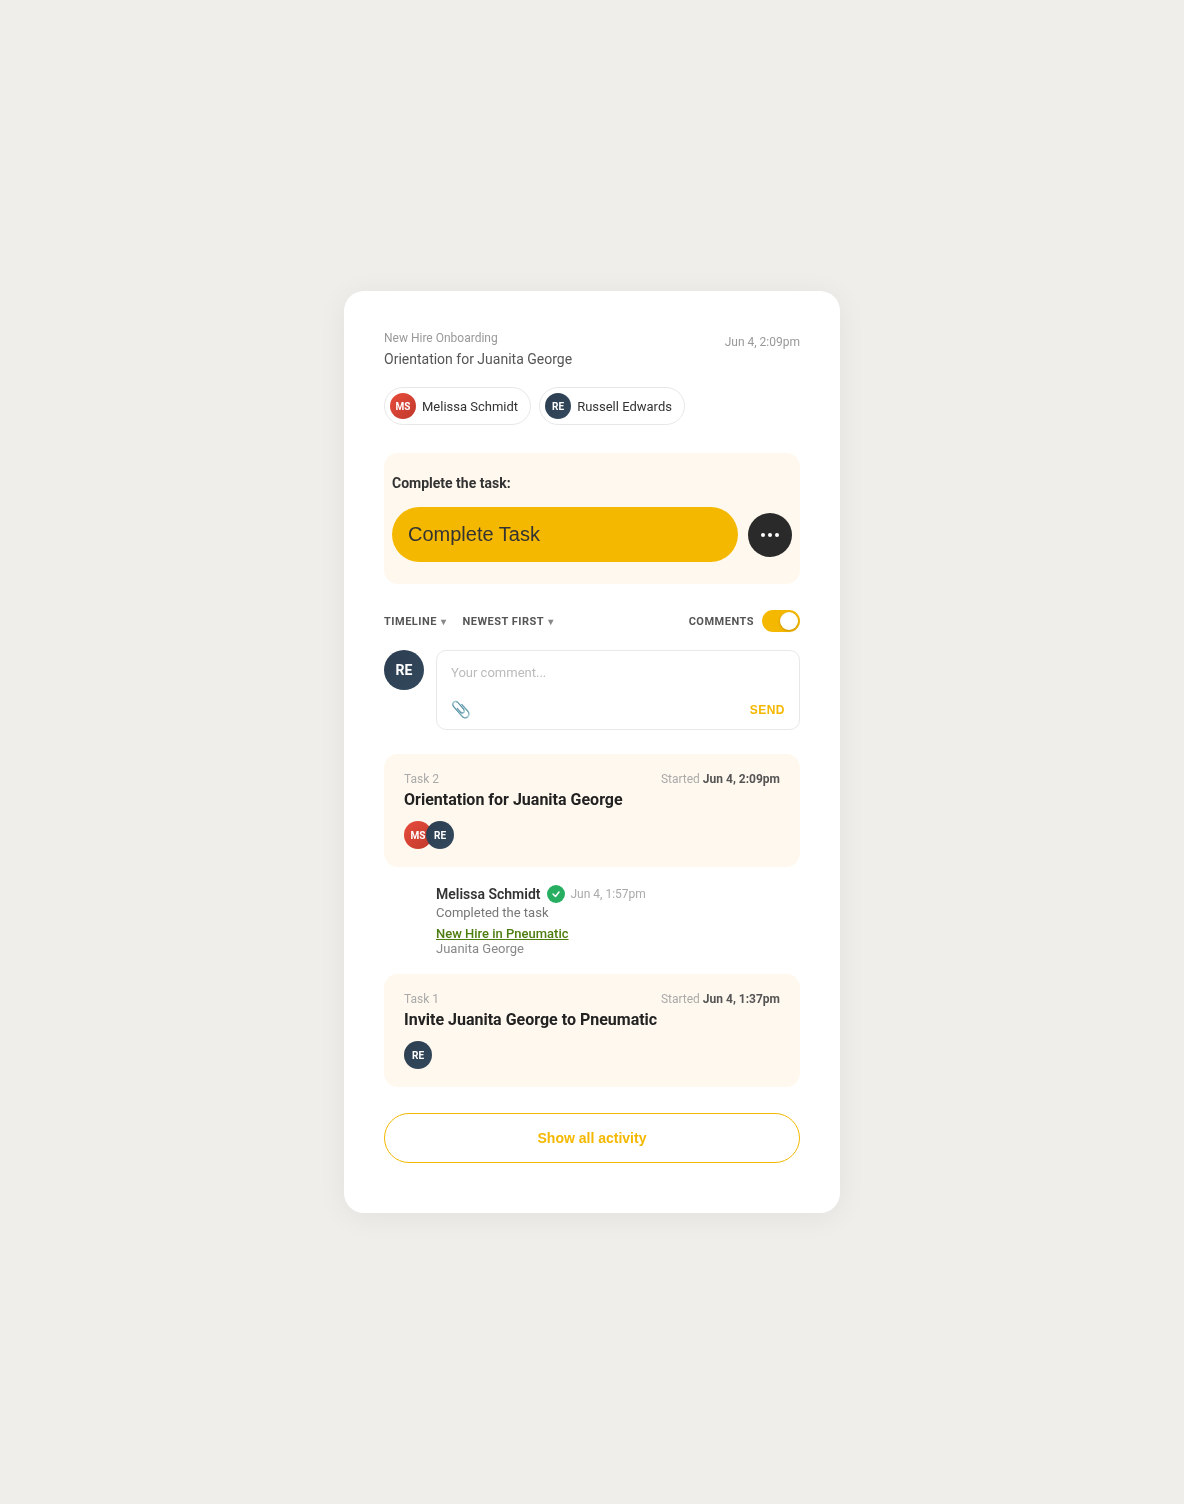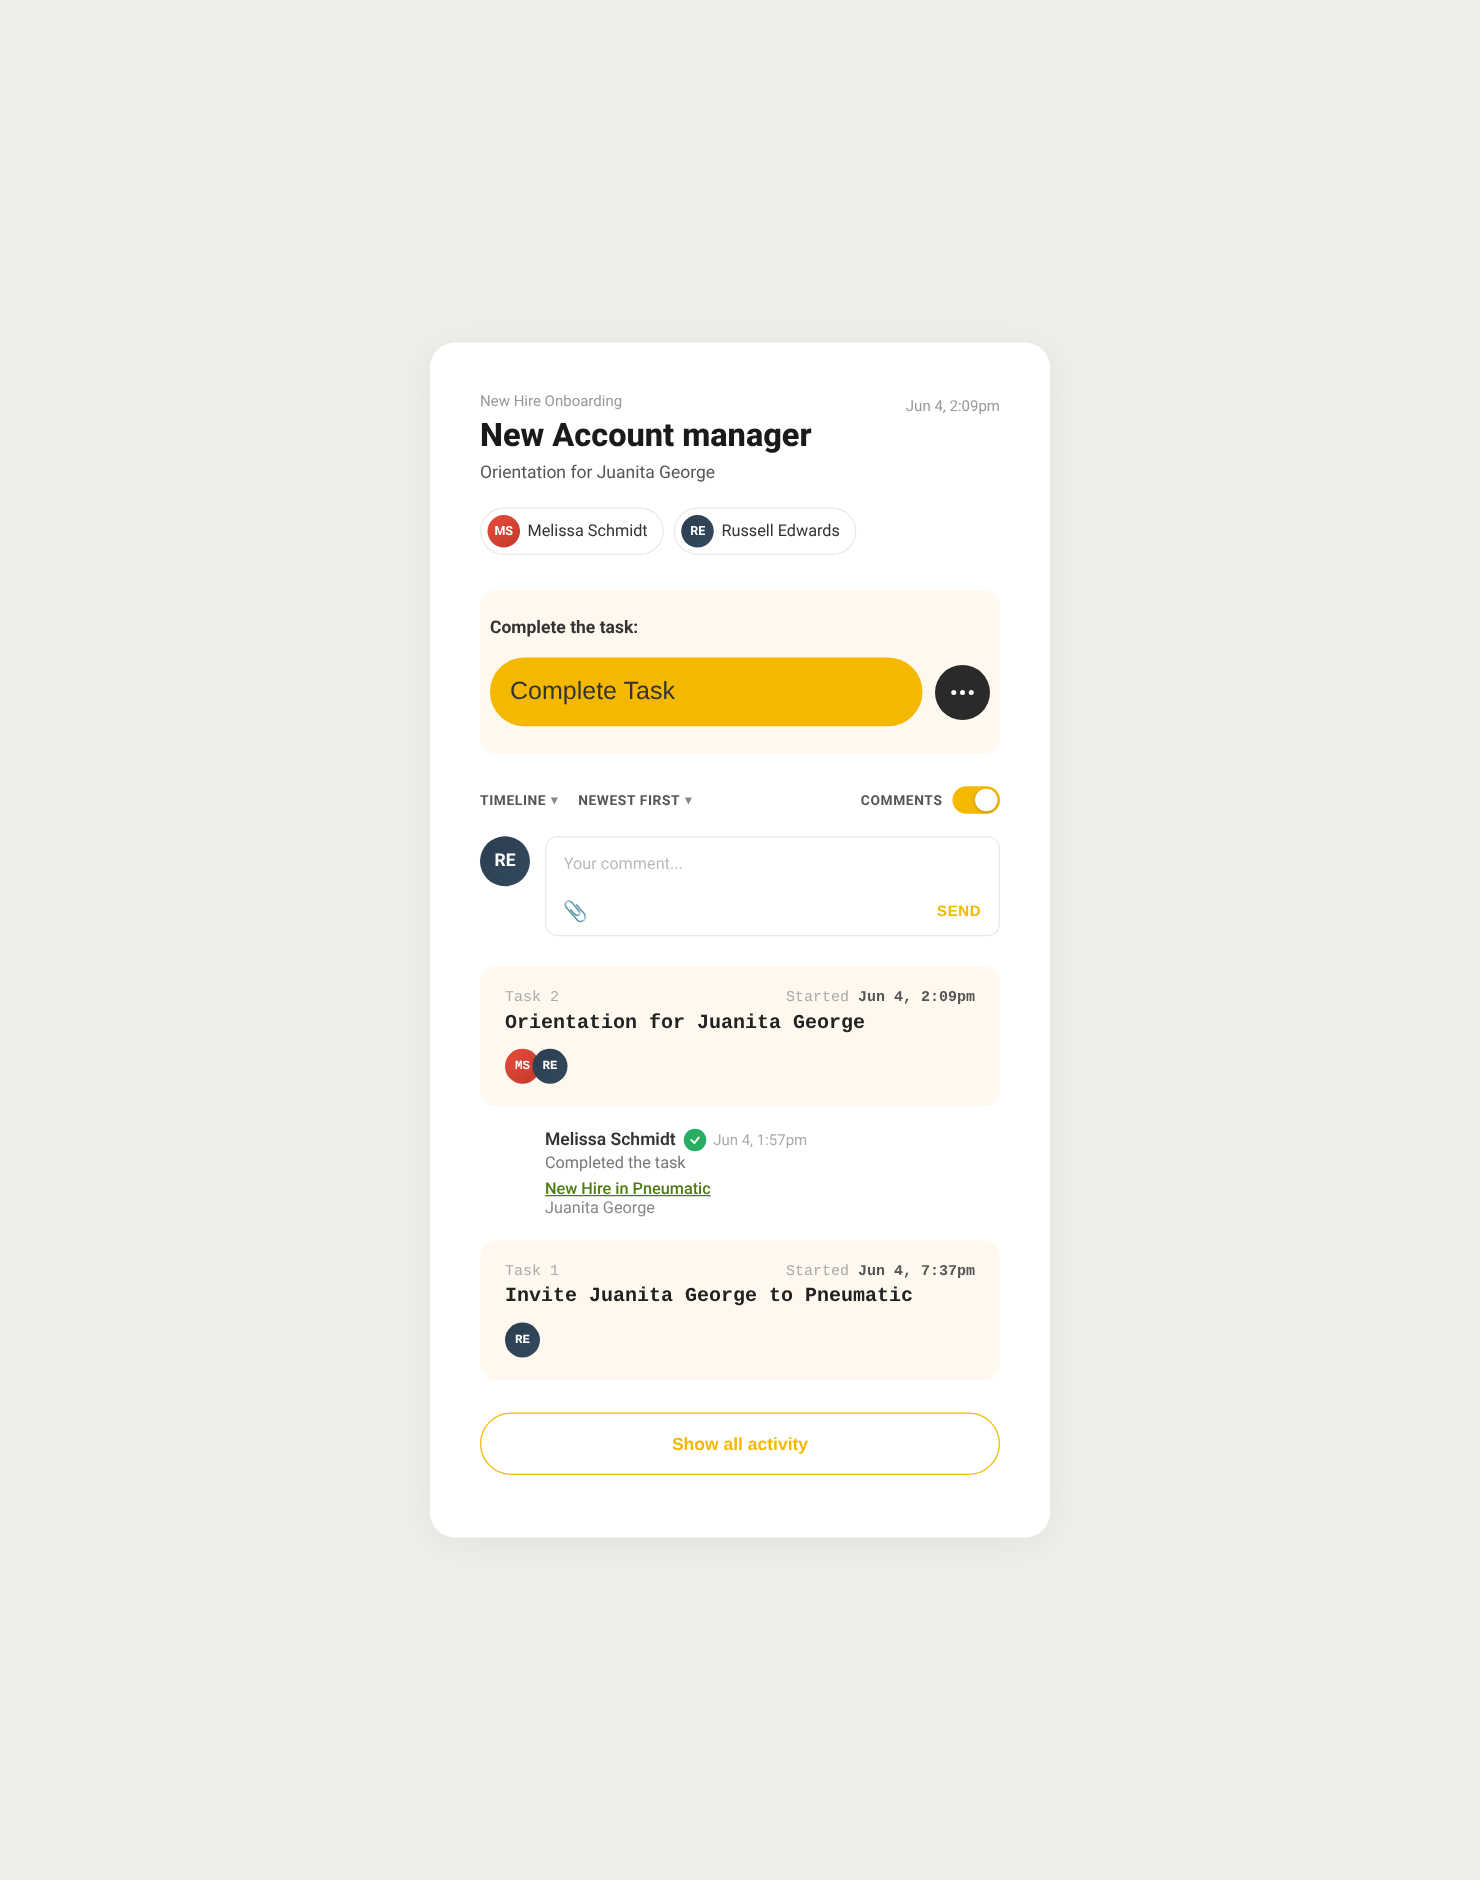--- a/index.html
+++ b/index.html
@@ -241,21 +241,20 @@
       cursor: pointer;
       letter-spacing: 0.5px;
       background: none;
       border: none;
     }
     .task-card {
       background: #fff8ee;
       border-radius: 14px;
       padding: 18px 20px;
       margin-bottom: 18px;
-      font-family: Liberation Mono, monospace;
     }
     .task-meta {
       display: flex;
       justify-content: space-between;
       align-items: center;
       margin-bottom: 4px;
     }
     .task-label {
       font-size: 12px;
       color: #aaa;
@@ -349,21 +348,20 @@
   </style>
 </head>
 <body>
 
 <div class="card">
 
   
   <div class="header-row">
     <div>
       <div class="breadcrumb">New Hire Onboarding</div>
-      <div class="title">New Account manager</div>
       <div class="subtitle">Orientation for Juanita George</div>
     </div>
     <div class="timestamp">Jun 4, 2:09pm</div>
   </div>
 
   
   <div class="assignees">
     <div class="assignee-chip">
       <div class="avatar-circle melissa">MS</div>
       <span>Melissa Schmidt</span>
@@ -453,21 +451,21 @@
       <div class="activity-detail-sub">Juanita George</div>
     </div>
   </div>
 
   
   <div class="task-card">
     <div class="task-meta">
       <span class="task-label">Task 1</span>
       <span class="task-started">
         <span>Started</span>
-        <strong>Jun 4, 7:37pm</strong>
+        <strong>Jun 4, 1:37pm</strong>
       </span>
     </div>
     <div class="task-title">Invite Juanita George to Pneumatic</div>
     <div class="task-avatars">
       <div class="avatar-sm russell">RE</div>
     </div>
   </div>
 
   
   <button class="show-all-btn">Show all activity</button>

